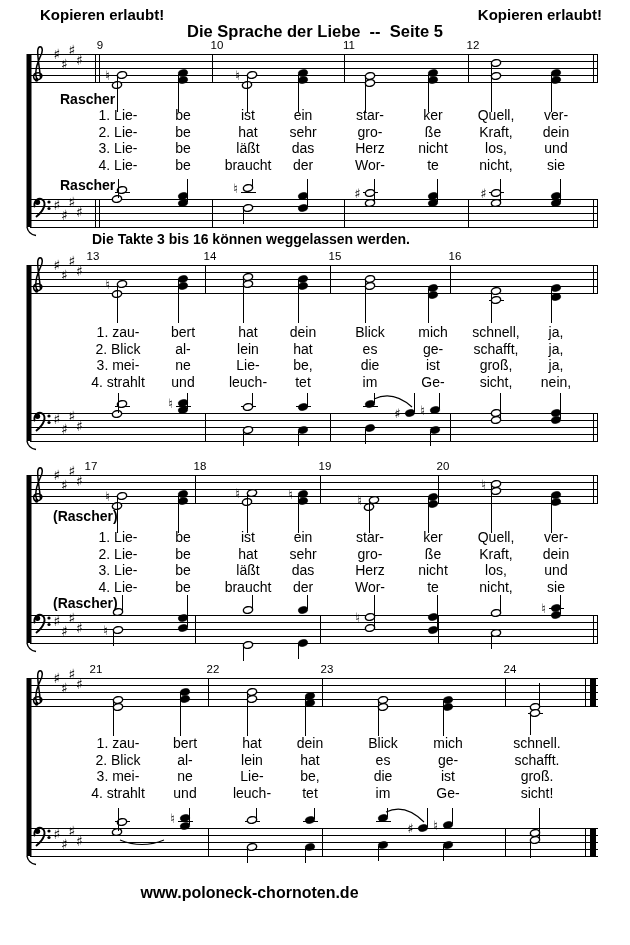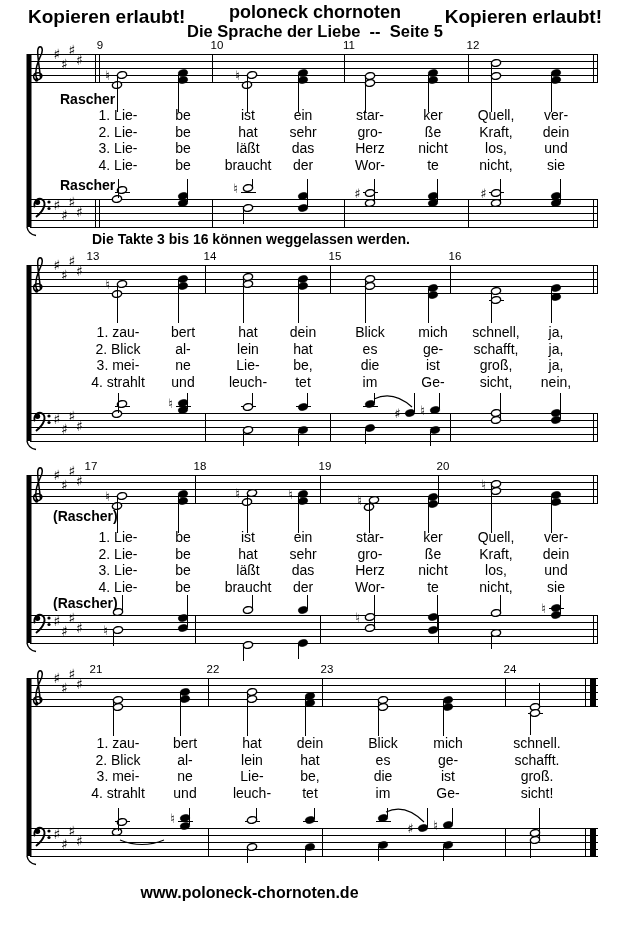--- a/index.html
+++ b/index.html
@@ -1,32 +1,31 @@
 <!DOCTYPE html>
 <html><head>
 <meta charset="utf-8">
 <style>
   html,body{margin:0;padding:0;background:#fff;}
   .page{position:relative;width:630px;height:945px;background:#fff;overflow:hidden;
         font-family:"Liberation Sans",sans-serif;color:#000;}
   .abs{position:absolute;}
-  .hdr-side{top:6px;font-weight:bold;font-size:19px;}
+  .hdr-side{top:6px;font-weight:bold;font-size:15px;margin-left:12px;}
   .hdr-center{top:2px;left:0;width:630px;text-align:center;font-weight:bold;font-size:18px;}
   .subtitle{top:22px;left:0;width:630px;text-align:center;font-weight:bold;font-size:16.5px;white-space:pre;}
   .tempo{font-weight:bold;font-size:14px;margin-left:24px;}
   .mid-note{left:92px;top:231px;font-weight:bold;font-size:14px;}
   .footer{top:884px;left:0;width:499px;text-align:center;font-weight:bold;font-size:16px;}
   svg{position:absolute;left:0;top:0;}
 </style>
 </head>
 <body>
 
 <div class="page">
   <div class="abs hdr-side" style="left:28px">Kopieren erlaubt!</div>
-  <div class="abs hdr-center">poloneck chornoten</div>
   <div class="abs hdr-side" style="right:28px">Kopieren erlaubt!</div>
   <div class="abs subtitle">Die Sprache der Liebe  --  Seite 5</div>
 
   <svg id="music" width="630" height="945" viewBox="0 0 630 945">
       <g>
         <line x1="30" y1="54" x2="598" y2="54" stroke="#000" stroke-width="1" shape-rendering="crispEdges"></line>
         <line x1="30" y1="61" x2="598" y2="61" stroke="#000" stroke-width="1" shape-rendering="crispEdges"></line>
         <line x1="30" y1="68" x2="598" y2="68" stroke="#000" stroke-width="1" shape-rendering="crispEdges"></line>
         <line x1="30" y1="75" x2="598" y2="75" stroke="#000" stroke-width="1" shape-rendering="crispEdges"></line>
         <line x1="30" y1="82" x2="598" y2="82" stroke="#000" stroke-width="1" shape-rendering="crispEdges"></line>

